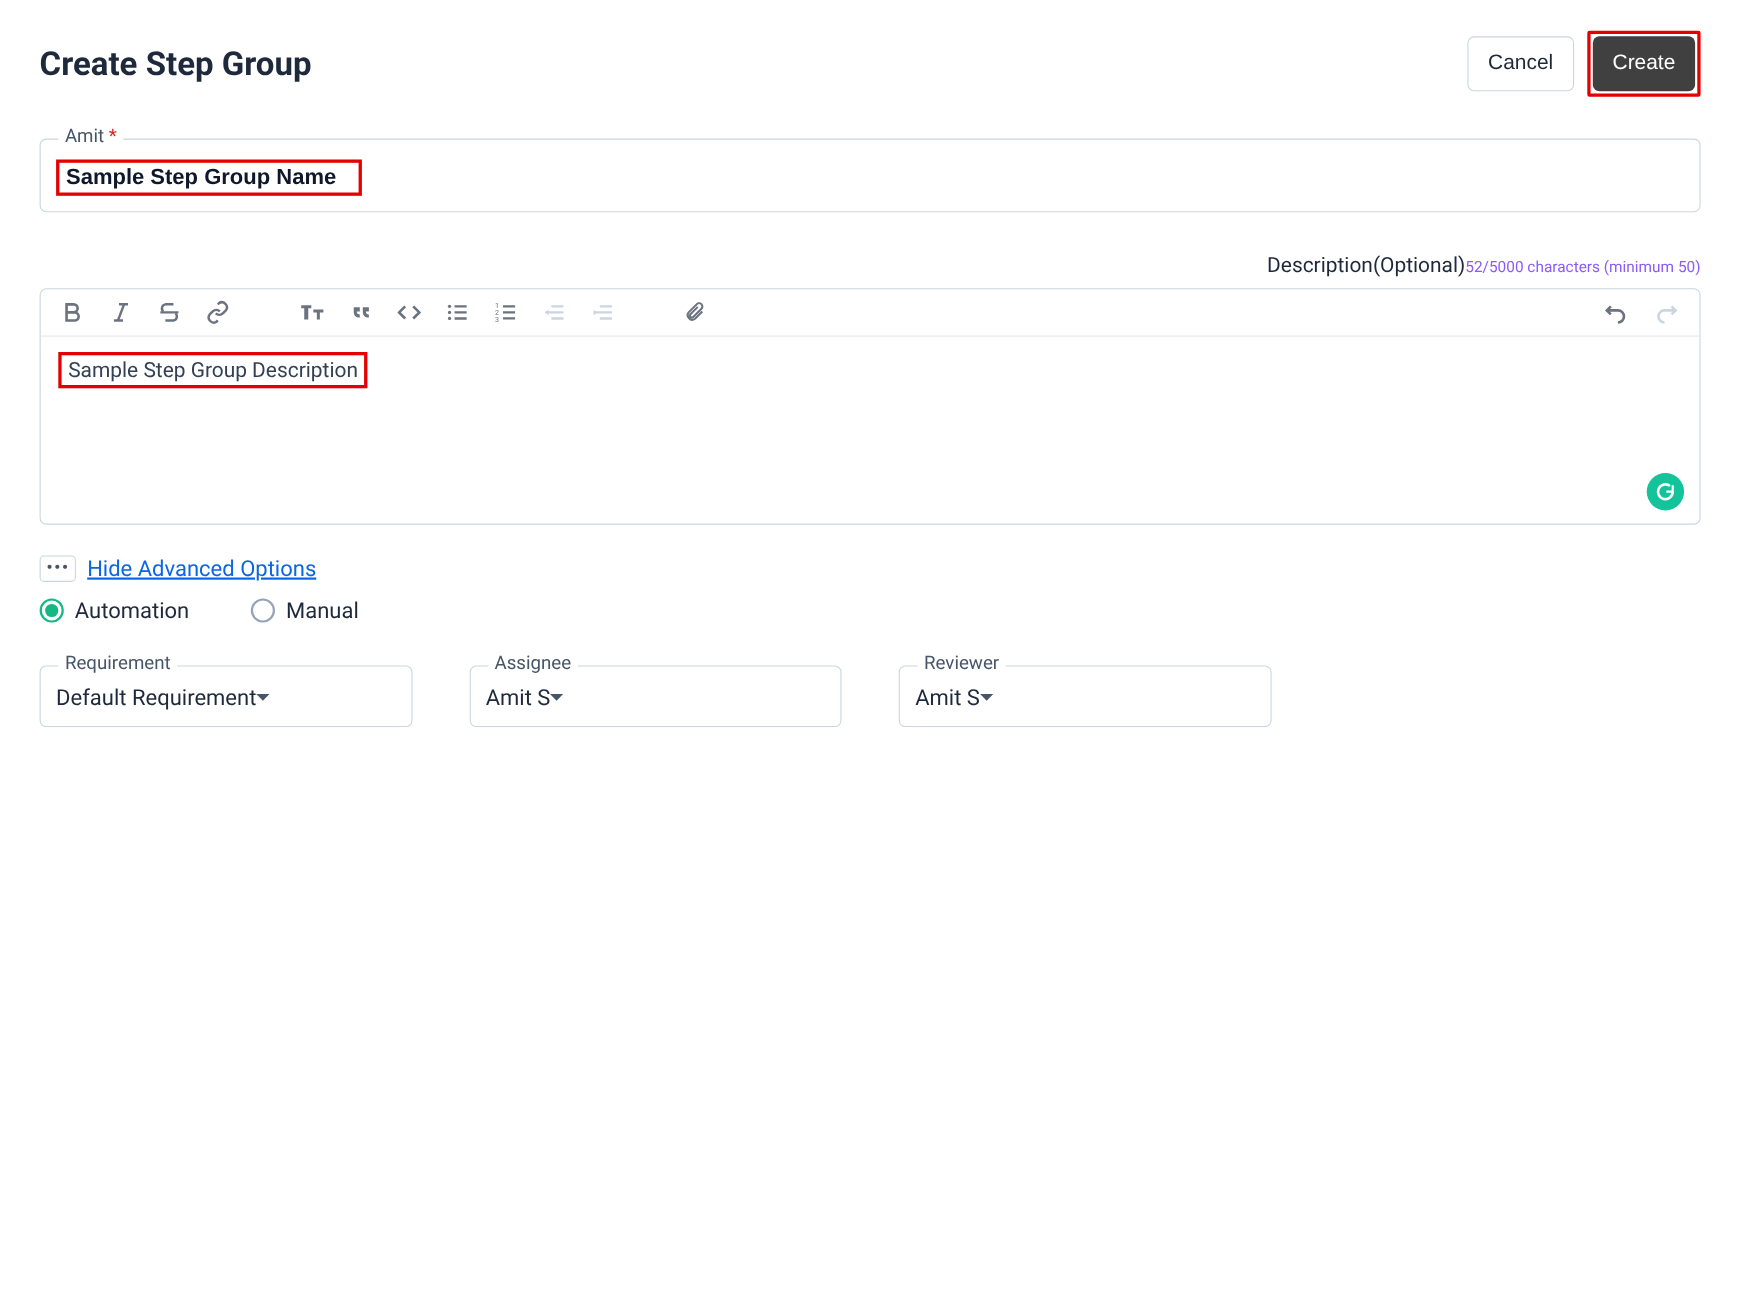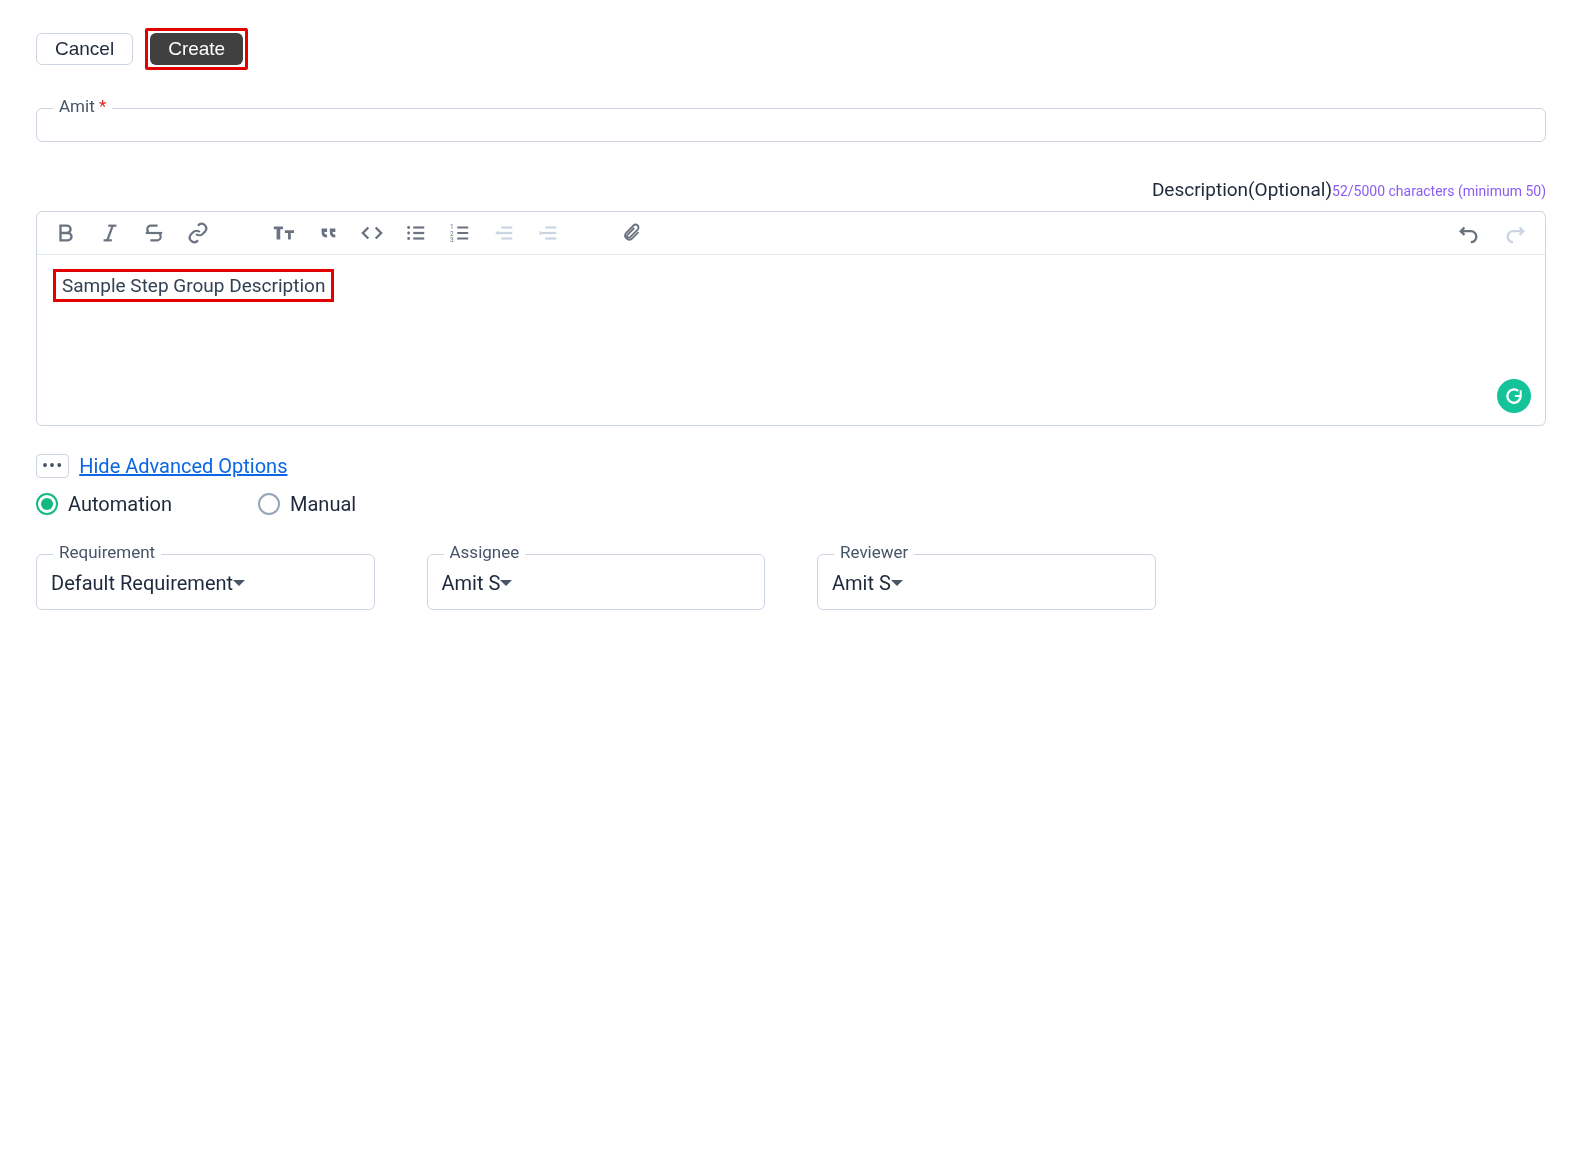--- a/index.html
+++ b/index.html
@@ -16,21 +16,21 @@
     align-items: center;
     margin-bottom: 38px;
   }
   .page-title {
     font-size: 30px;
     font-weight: 700;
     color: #1e293b;
   }
   .header-actions { display: flex; gap: 12px; align-items: center; }
   .btn {
-    height: 32px;
+    height: 50px;
     padding: 0 18px;
     border-radius: 6px;
     font-size: 19px;
     cursor: pointer;
     display: inline-flex;
     align-items: center;
     justify-content: center;
   }
   .btn-secondary {
     background: #ffffff;
@@ -159,21 +159,21 @@
   }
   .adv-link {
     color: #0b66e4;
     font-size: 20px;
     text-decoration: underline;
     cursor: pointer;
   }
 
   .radio-row {
     display: flex;
-    gap: 86px;
+    gap: 56px;
     margin-bottom: 38px;
     align-items: center;
   }
   .radio-item { display: flex; align-items: center; gap: 10px; font-size: 20px; color: #1e293b; }
   .radio {
     width: 22px; height: 22px;
     border: 2px solid #94a3b8;
     border-radius: 50%;
     display: inline-flex;
     align-items: center;
@@ -209,33 +209,37 @@
     width: 0; height: 0;
     border-left: 6px solid transparent;
     border-right: 6px solid transparent;
     border-top: 6px solid #475569;
   }
 </style>
 </head>
 <body>
 
 <div class="header-row">
+  <h1 class="page-title">Create Step Group</h1>
   <div class="header-actions">
     <button class="btn btn-secondary">Cancel</button>
     <span class="highlight-red">
       <button class="btn btn-primary">Create</button>
     </span>
   </div>
 </div>
 
 <div class="field-group">
   <div class="field-legend">
     <span>Amit</span>
     <span class="req">*</span>
   </div>
+  <span class="name-input-wrap">
+    <input class="name-input" value="Sample Step Group Name" style="">
+  </span>
 </div>
 
 <div class="desc-header">
   <div class="desc-label">Description(Optional)</div>
   <div class="desc-counter">52/5000 characters (minimum 50)</div>
 </div>
 
 <div class="editor">
   <div class="toolbar">
     <span class="tb-btn">

